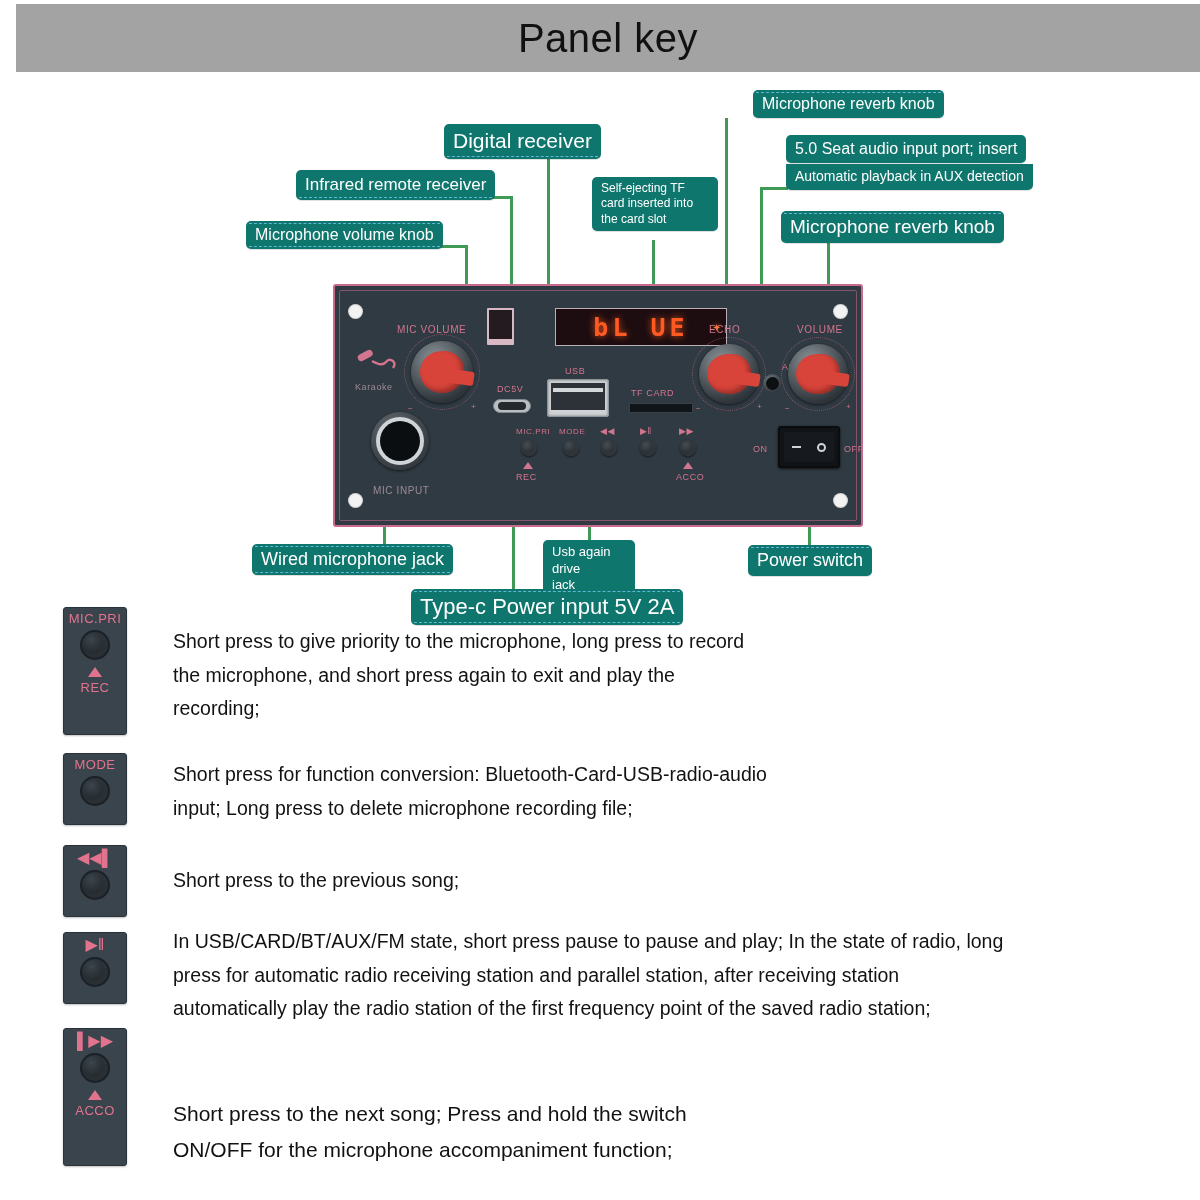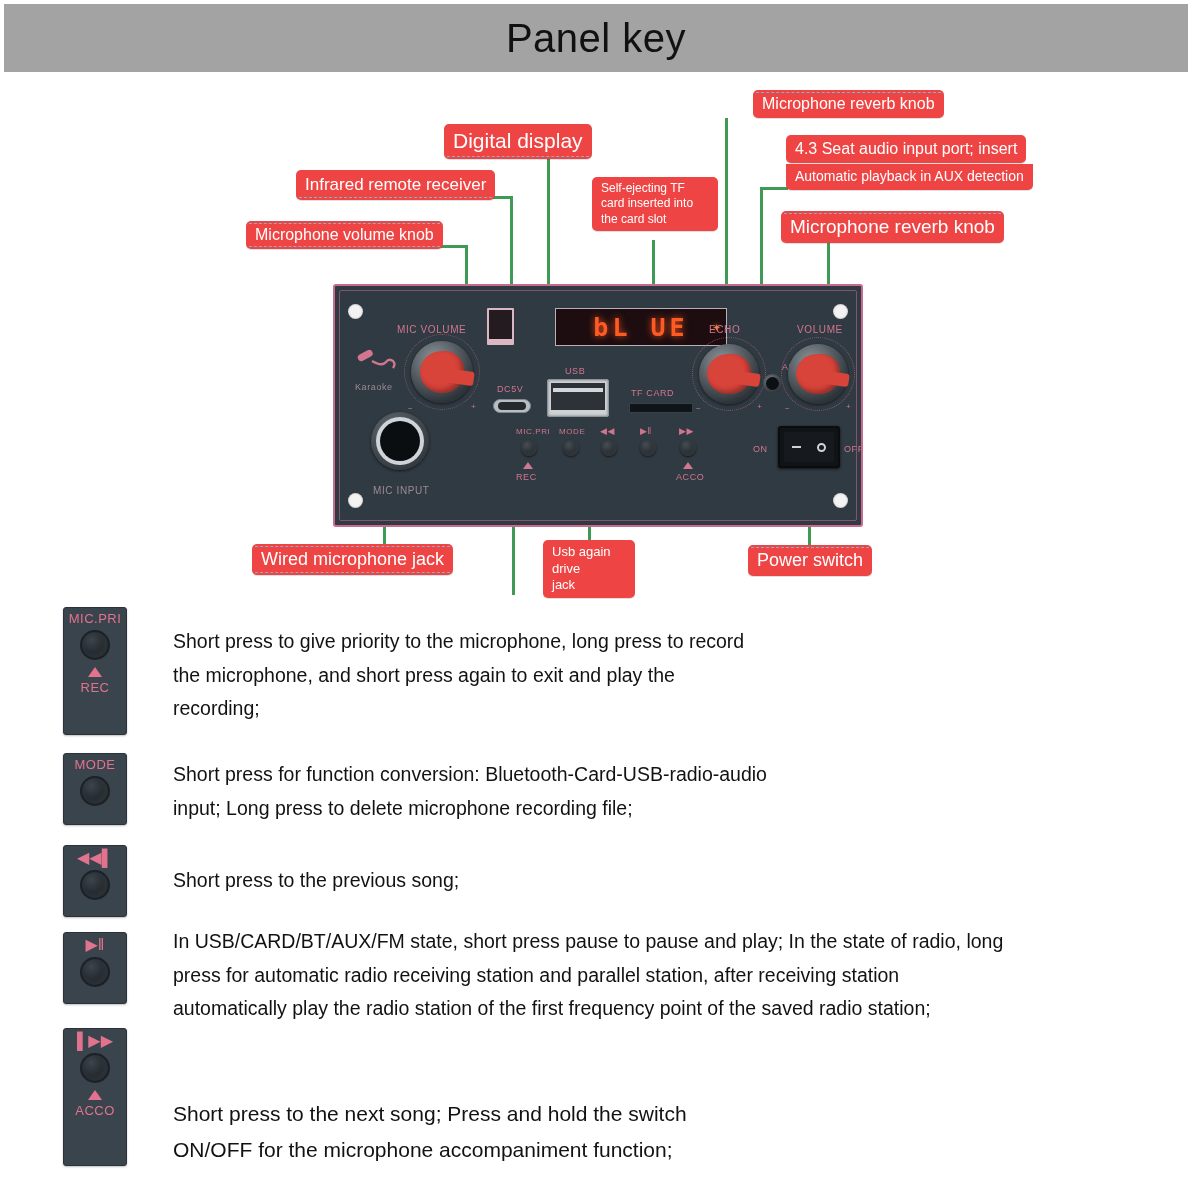--- a/index.html
+++ b/index.html
@@ -6,32 +6,32 @@
   html, body {
     width: 1200px; height: 1200px;
     background: #ffffff;
     font-family: "Liberation Sans", sans-serif;
     overflow: hidden;
   }
   #page { position: relative; width: 1200px; height: 1200px; background: #fff; }
 
   
   .header-bar {
-    position: absolute; left: 4px; top: 4px; width: 1184px; height: 68px;
+    position: absolute; left: 16px; top: 4px; width: 1184px; height: 68px;
     background: #a3a3a3;
     display: flex; align-items: center; justify-content: center;
   }
   .header-title {
     font-size: 40px; color: #111; letter-spacing: .5px; font-weight: 400;
   }
 
   
   .callout {
     position: absolute;
-    background: #ef4444;
+    background: #0f766e;
     color: #ffffff;
     border-radius: 5px;
     padding: 4px 9px;
     line-height: 1.28;
     box-shadow: 0 1px 0 rgba(0,0,0,.12);
     white-space: pre-line;
   }
   .callout.dashed-top::before {
     content: ""; position: absolute; left: 3px; right: 3px; top: 2px; height: 0;
     border-top: 1px dashed #6fc3e8; opacity: .85;
@@ -220,42 +220,43 @@
   <div class="lead v" style="left:383px; top:440px; height:110px;"></div>
 
   <div class="lead v" style="left:512px; top:390px; height:205px;"></div>
 
   <div class="lead v" style="left:588px; top:382px; height:160px;"></div>
 
   <div class="lead v" style="left:808px; top:452px; height:100px;"></div>
 
   <div class="callout dashed-top" style="left:753px; top:90px; font-size:16px;">Microphone reverb knob</div>
 
-  <div class="callout dashed-bot" style="left:444px; top:124px; font-size:21px;">Digital display</div>
-
-  <div class="callout" style="left:786px; top:135px; font-size:16px;">4.3 Seat audio input port; insert</div>
+  <div class="callout dashed-bot" style="left:444px; top:124px; font-size:21px;">Digital receiver</div>
+
+  <div class="callout" style="left:786px; top:135px; font-size:16px;">5.0 Seat audio input port; insert</div>
   <div class="callout dashed-bot" style="left:296px; top:170px; font-size:17px;">Infrared remote receiver</div>
 
   <div class="callout" style="left:786px; top:164px; font-size:14px; border-radius:0 0 5px 5px;">Automatic playback in AUX detection</div>
 
   <div class="callout" style="left:592px; top:177px; font-size:12px; width:126px;">Self-ejecting TF
 card inserted into
 the card slot</div>
 
   <div class="callout dashed-top" style="left:781px; top:211px; font-size:19px;">Microphone reverb knob</div>
 
   <div class="callout dashed-top dashed-bot" style="left:246px; top:221px; font-size:16px;">Microphone volume knob</div>
 
   <div class="callout dashed-top dashed-bot" style="left:252px; top:544px; font-size:18px;">Wired microphone jack</div>
 
   <div class="callout" style="left:543px; top:540px; font-size:13px; width:92px;">Usb again drive
 jack</div>
 
   <div class="callout dashed-top" style="left:748px; top:545px; font-size:18px;">Power switch</div>
 
+  <div class="callout dashed-top dashed-bot" style="left:411px; top:589px; font-size:22px;">Type-c Power input 5V 2A</div>
 
   <div class="board">
 
     <div class="screw" style="left:13px; top:18px;"></div>
     <div class="screw" style="right:13px; top:18px;"></div>
     <div class="screw" style="left:13px; bottom:17px;"></div>
     <div class="screw" style="right:13px; bottom:17px;"></div>
 
     <div class="mic-logo" style="left:20px; top:62px;">
       <svg width="56" height="34" viewBox="0 0 56 34">

